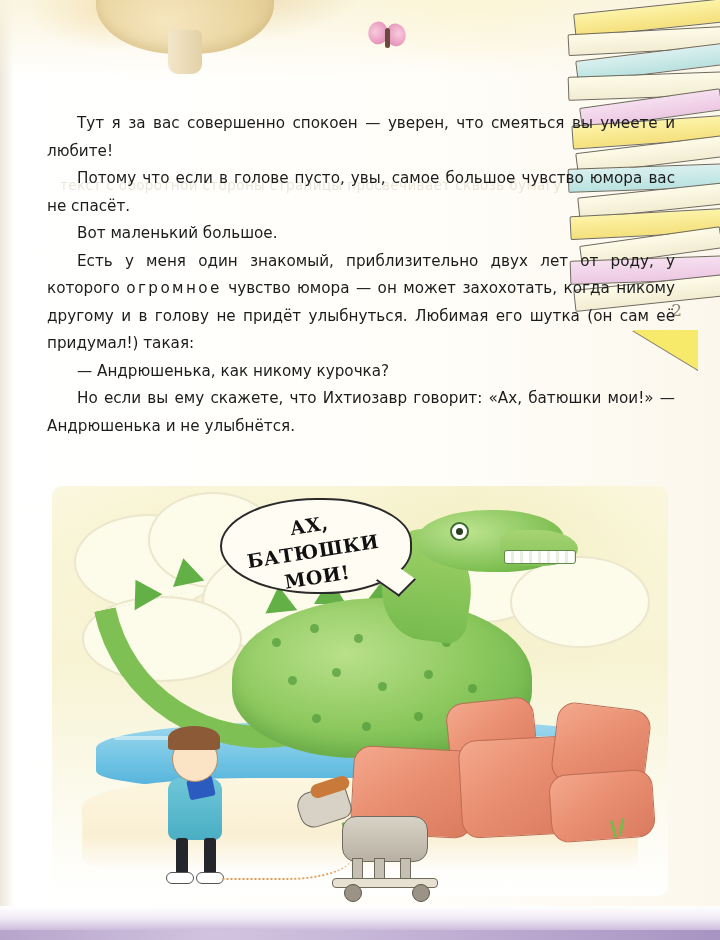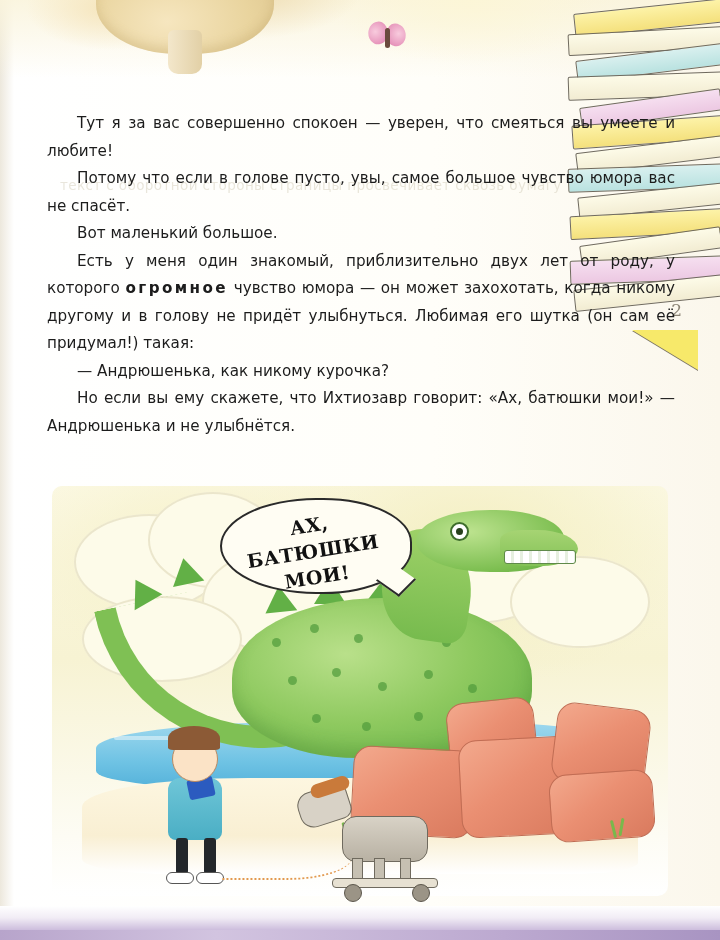--- a/index.html
+++ b/index.html
@@ -87,21 +87,21 @@
   }
   
   .text-block{
     position:absolute;left:47px;top:110px;width:628px;
     font-size:15.2px;line-height:27.5px;color:#1c1c1c;
     text-align:justify;
     font-family:"DejaVu Sans", sans-serif;
   }
   .text-block p{margin:0;}
   .text-block p.ind{text-indent:30px;}
-  .sp{letter-spacing:2.4px;font-weight:bold;}
+  .sp{letter-spacing:2.4px;font-weight:normal;}
   
   .illus{
     position:absolute;left:52px;top:486px;width:616px;height:410px;
   }
   .sky{
     position:absolute;left:0;top:0;width:616px;height:410px;border-radius:10px;
     background:
       radial-gradient(260px 150px at 150px 70px, #f6f1c9 0%, rgba(246,241,201,0) 75%),
       radial-gradient(300px 180px at 420px 60px, #f4efc2 0%, rgba(244,239,194,0) 78%),
       linear-gradient(to bottom, #fbf8e2 0%, #f7f3d3 42%, #ffffff 100%);

